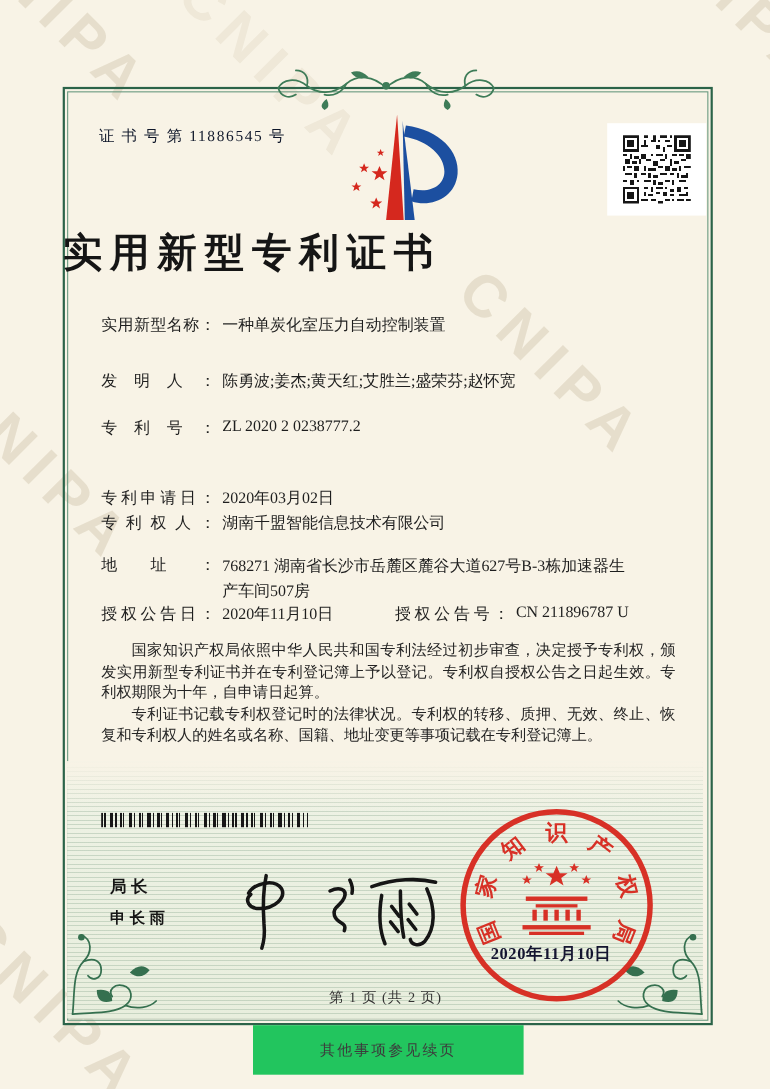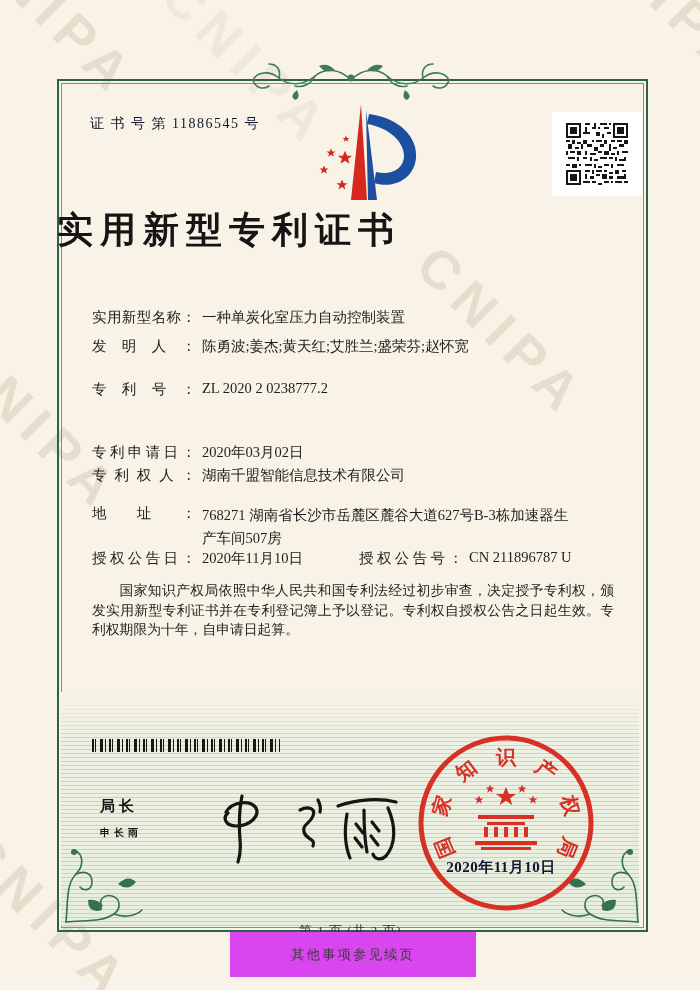--- a/index.html
+++ b/index.html
@@ -40,29 +40,29 @@
   .paras{position:absolute;z-index:3;left:92px;top:581px;width:522px;font-size:13.8px;
          line-height:19.5px;color:#242424;text-align:justify;}
   .paras p{margin:0;text-indent:2em;}
   
   .barcode{position:absolute;z-index:3;left:92px;top:739px;width:188px;height:13px;
         background:repeating-linear-gradient(90deg,#171717 0 2px,rgba(0,0,0,0) 2px 3px,
         #171717 3px 4px,rgba(0,0,0,0) 4px 8px,#171717 8px 11px,rgba(0,0,0,0) 11px 13px,
         #171717 13px 14px,rgba(0,0,0,0) 14px 17px);}
   .signerTitle{position:absolute;z-index:4;left:100px;top:797px;font-size:15px;letter-spacing:4px;
         font-family:"Liberation Sans","DejaVu Sans",sans-serif;font-weight:600;color:#161616;}
-  .signerName{position:absolute;z-index:4;left:100px;top:826px;font-size:10px;letter-spacing:4px;
+  .signerName{position:absolute;z-index:4;left:100px;top:826px;font-size:14px;letter-spacing:4px;
         font-family:"Liberation Sans","DejaVu Sans",sans-serif;font-weight:600;color:#161616;}
   .sig{position:absolute;z-index:4;left:212px;top:786px;}
   .seal{position:absolute;z-index:4;left:416px;top:733px;opacity:.95;}
   .sealDate{position:absolute;z-index:5;left:426px;top:858px;width:150px;text-align:center;
         font-size:15px;font-weight:700;letter-spacing:.5px;color:#141430;}
   .pageNum{position:absolute;z-index:3;left:57px;top:898px;width:587px;text-align:center;
-        font-size:13px;letter-spacing:1px;color:#333;margin-top:24px;}
-  .noteStrip{position:absolute;z-index:3;left:230px;top:932px;width:246px;height:45px;background:#d946ef;
+        font-size:13px;letter-spacing:1px;color:#333;}
+  .noteStrip{position:absolute;z-index:3;left:230px;top:932px;width:246px;height:45px;background:#22c55e;
         display:flex;align-items:center;justify-content:center;font-size:13.5px;letter-spacing:2px;color:#3c3c3c;}
 </style>
 </head>
 <body>
 
 <div class="page">
 
   <span class="wm" style="left:-55px;top:-20px;">CNIPA</span>
   <span class="wm" style="left:560px;top:-35px;">CNIPA</span>
   <span class="wm" style="left:140px;top:30px;opacity:.55;">CNIPA</span>
@@ -204,21 +204,21 @@
           <rect x="18" y="27" width="2" height="1"></rect>
           <rect x="21" y="27" width="1" height="1"></rect>
           <rect x="23" y="27" width="3" height="1"></rect>
           <rect x="27" y="27" width="2" height="1"></rect>
       </g>
     </svg>
   </div>
 
   <div class="title">实用新型专利证书</div>
 
-  <div class="row" style="top:308px;">
+  <div class="row" style="top:286px;">
     <span class="lbl">实用新型名称：</span><span class="val">一种单炭化室压力自动控制装置</span>
   </div>
   <div class="row" style="top:337px;">
     <span class="lbl">发明人：</span><span class="val">陈勇波;姜杰;黄天红;艾胜兰;盛荣芬;赵怀宽</span>
   </div>
   <div class="row" style="top:380px;">
     <span class="lbl">专利号：</span><span class="val">ZL 2020 2 0238777.2</span>
   </div>
   <div class="row" style="top:423px;margin-top:20px;">
     <span class="lbl">专利申请日：</span><span class="val">2020年03月02日</span>
@@ -231,20 +231,21 @@
   </div>
   <div class="row" style="top:549px;width:552px;">
     <span class="lbl">授权公告日：</span><span class="val">2020年11月10日</span>
     <span class="grant2">
       <span class="lbl">授权公告号：</span><span class="val">CN 211896787 U</span>
     </span>
   </div>
 
   <div class="paras">
     <p>国家知识产权局依照中华人民共和国专利法经过初步审查，决定授予专利权，颁发实用新型专利证书并在专利登记簿上予以登记。专利权自授权公告之日起生效。专利权期限为十年，自申请日起算。</p>
+    <p>专利证书记载专利权登记时的法律状况。专利权的转移、质押、无效、终止、恢复和专利权人的姓名或名称、国籍、地址变更等事项记载在专利登记簿上。</p>
   </div>
 
   <div class="barcode"></div>
 
   <div class="signerTitle">局长</div>
   <div class="signerName">申长雨</div>
 
   <svg class="sig" width="195" height="78" viewBox="0 0 195 78">
     <g fill="none" stroke="#151515" stroke-width="3.2" stroke-linecap="round">
       <path d="M30,10 C27,24 27,40 28,54 C29,64 28,70 26,76"></path>

